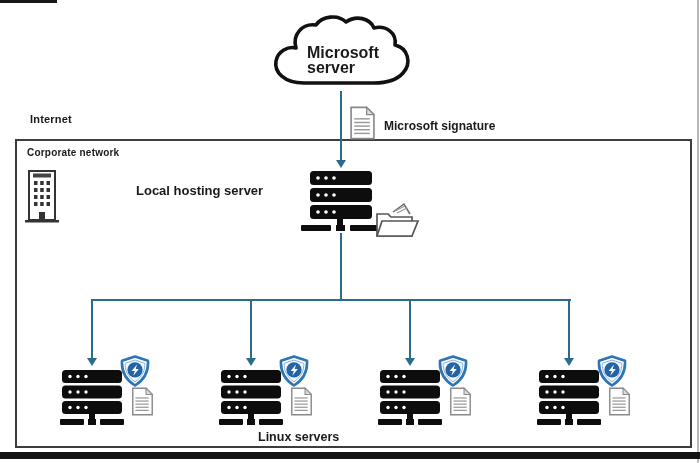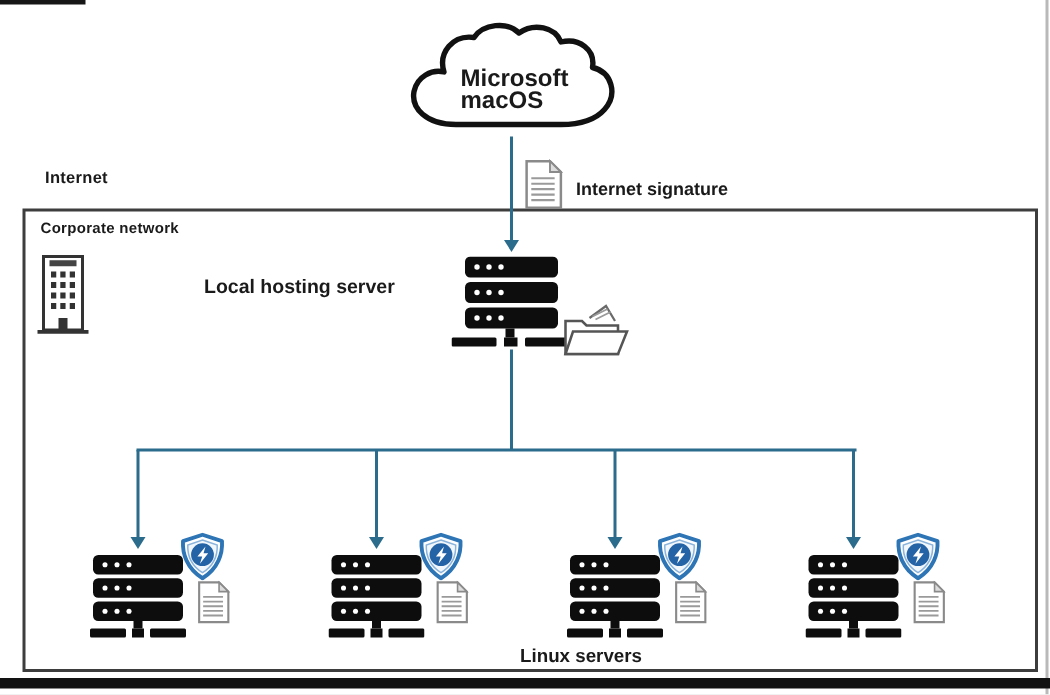--- a/index.html
+++ b/index.html
@@ -40,21 +40,21 @@
   .host-sub { font-size:12.3px; line-height:15px; }
 
   .central-server { left:301px; top:171px; }
   .folder { left:374px; top:202px; }
 
   .node { width:100px; height:75px; }
   .node .stack { position:absolute; left:0; top:15px; }
   .node .shield { position:absolute; left:58px; top:0; }
   .node .doc { position:absolute; left:71px; top:32px; }
 
-  .lbl-linux { left:258px; top:430px; width:170px; text-align:right;
+  .lbl-linux { left:258px; top:430px; width:170px; text-align:left;
     font-size:12.5px; font-weight:700; }
 
   .srv { fill:var(--ink); }
   .dot { fill:#ffffff; }
 </style>
 </head>
 <body>
 
 <div id="canvas">
 
@@ -67,39 +67,39 @@
   <div class="abs lbl-corp">Corporate network</div>
 
   <div class="abs cloud-wrap">
     <svg width="150" height="82" viewBox="0 0 150 82">
       <path d="M 38 70 C 18 70 8 59 10 48 C 12 38 22 33 30 35 C 26 22 36 10 50 12
                C 56 3 72 1 80 9 C 90 2 104 5 108 15 C 120 12 131 20 129 32
                C 142 35 146 50 137 60 C 130 68 118 70 108 70 L 38 70 Z" fill="#ffffff" stroke="#111111" stroke-width="3.6" stroke-linejoin="round"></path>
     </svg>
     <div class="cloud-label">
       <div>Microsoft</div>
-      <div>macOS</div>
+      <div>server</div>
     </div>
   </div>
 
   <div class="abs vline v1"></div>
   <div class="abs arrow-down" style="left:336px; top:160px;"></div>
 
   <svg class="abs dl-doc" width="27" height="34" viewBox="0 0 26 32">
     <path d="M2 1 L17 1 L24 8 L24 31 L2 31 Z" fill="#ffffff" stroke="#8a8a8a" stroke-width="1.6"></path>
     <path d="M17 1 L24 8 L17 8 Z" fill="#dddddd" stroke="#8a8a8a" stroke-width="1.2"></path>
     <g stroke="#9a9a9a" stroke-width="1.4">
       <line x1="5" y1="12" x2="20" y2="12"></line>
         <line x1="5" y1="15.5" x2="20" y2="15.5"></line>
       <line x1="5" y1="19" x2="20" y2="19"></line>
         <line x1="5" y1="22.5" x2="20" y2="22.5"></line>
       <line x1="5" y1="26" x2="20" y2="26"></line>
     </g>
   </svg>
-  <div class="abs dl-label">Internet signature</div>
+  <div class="abs dl-label">Microsoft signature</div>
 
   <svg class="abs bld" width="42" height="58" viewBox="0 0 42 58">
     <rect x="8" y="4" width="26" height="49" fill="#ffffff" stroke="#333333" stroke-width="2"></rect>
     <rect x="12" y="6.5" width="18" height="4" fill="#444444"></rect>
     <g fill="#333333">
       <rect x="13" y="14" width="3.5" height="4"></rect>
         <rect x="19.2" y="14" width="3.5" height="4"></rect>
         <rect x="25.5" y="14" width="3.5" height="4"></rect>
       <rect x="13" y="21" width="3.5" height="4"></rect>
         <rect x="19.2" y="21" width="3.5" height="4"></rect>

